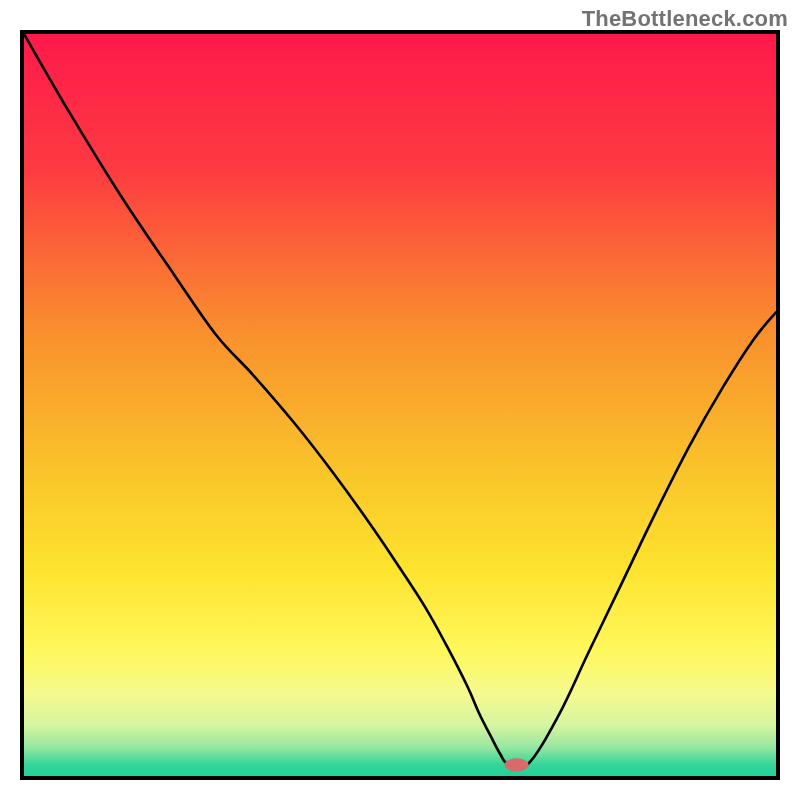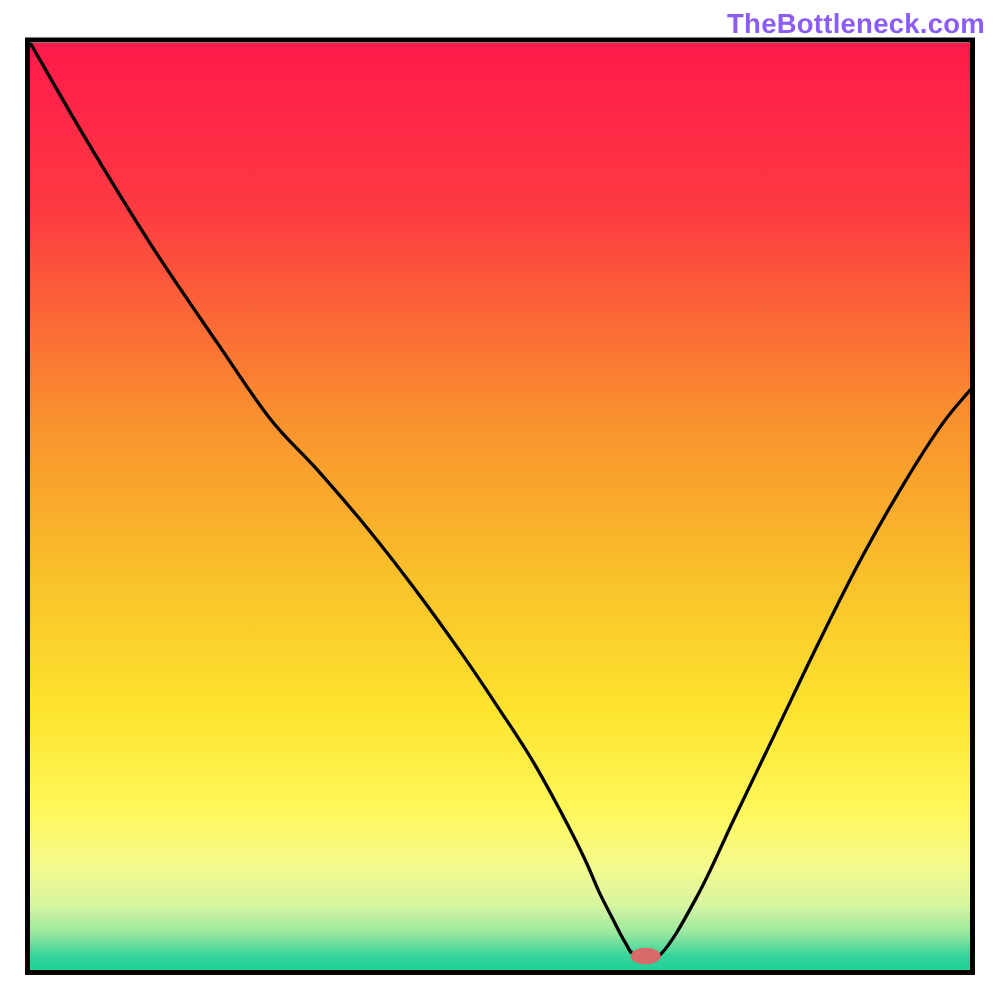--- a/index.html
+++ b/index.html
@@ -14,21 +14,21 @@
     position: relative;
     width: 800px;
     height: 800px;
   }
   .attribution {
     position: absolute;
     top: 6px;
     right: 12px;
     font-size: 22px;
     font-weight: bold;
-    color: #8b5cf6;
+    color: #737373;
     letter-spacing: 0.2px;
     text-align: right;
   }
   .plot-area {
     position: absolute;
     left: 20px;
     top: 30px;
     width: 760px;
     height: 750px;
     box-sizing: border-box;

